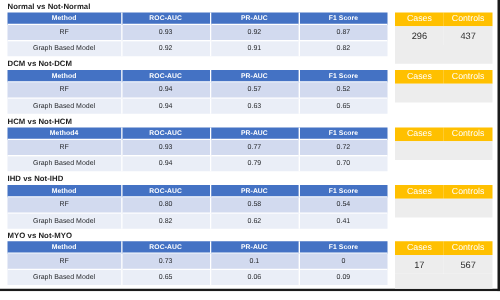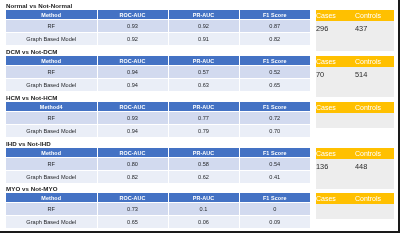--- a/index.html
+++ b/index.html
@@ -77,21 +77,21 @@
     left: 316px;
     top: 8px;
     width: 78px;
     border-collapse: collapse;
     table-layout: fixed;
   }
   .stats th, .stats td {
     padding: 0;
     margin: 0;
     border: 0;
-    text-align: left;
+    text-align: center;
   }
   .stats thead th {
     background: #ffc000;
     color: #ffffff;
     font-size: 7px;
     font-weight: normal;
     height: 11px;
   }
   .stats tbody td {
     background: #ededed;
@@ -202,24 +202,20 @@
           <col style="width:39px">
         </colgroup>
       <thead>
         <tr>
           <th>Cases</th>
           <th>Controls</th>
         </tr>
       </thead>
       <tbody>
         <tr>
-          <td>70</td>
-          <td>514</td>
-        </tr>
-        <tr>
           <td class="stats-pad" colspan="2"></td>
         </tr>
       </tbody>
     </table>
   </div>
 
   <div class="block" style="top:94px;">
     <div class="section-title">HCM vs Not-HCM</div>
     <table class="tbl">
       <colgroup>
@@ -308,24 +304,20 @@
           <col style="width:39px">
         </colgroup>
       <thead>
         <tr>
           <th>Cases</th>
           <th>Controls</th>
         </tr>
       </thead>
       <tbody>
         <tr>
-          <td>136</td>
-          <td>448</td>
-        </tr>
-        <tr>
           <td class="stats-pad" colspan="2"></td>
         </tr>
       </tbody>
     </table>
   </div>
 
   <div class="block" style="top:185px;">
     <div class="section-title">MYO vs Not-MYO</div>
     <table class="tbl">
       <colgroup>
@@ -363,19 +355,23 @@
           <col style="width:39px">
         </colgroup>
       <thead>
         <tr>
           <th>Cases</th>
           <th>Controls</th>
         </tr>
       </thead>
       <tbody>
         <tr>
+          <td>17</td>
+          <td>567</td>
+        </tr>
+        <tr>
           <td class="stats-pad" colspan="2"></td>
         </tr>
       </tbody>
     </table>
   </div>
 
 </div>
 
 </body></html>

